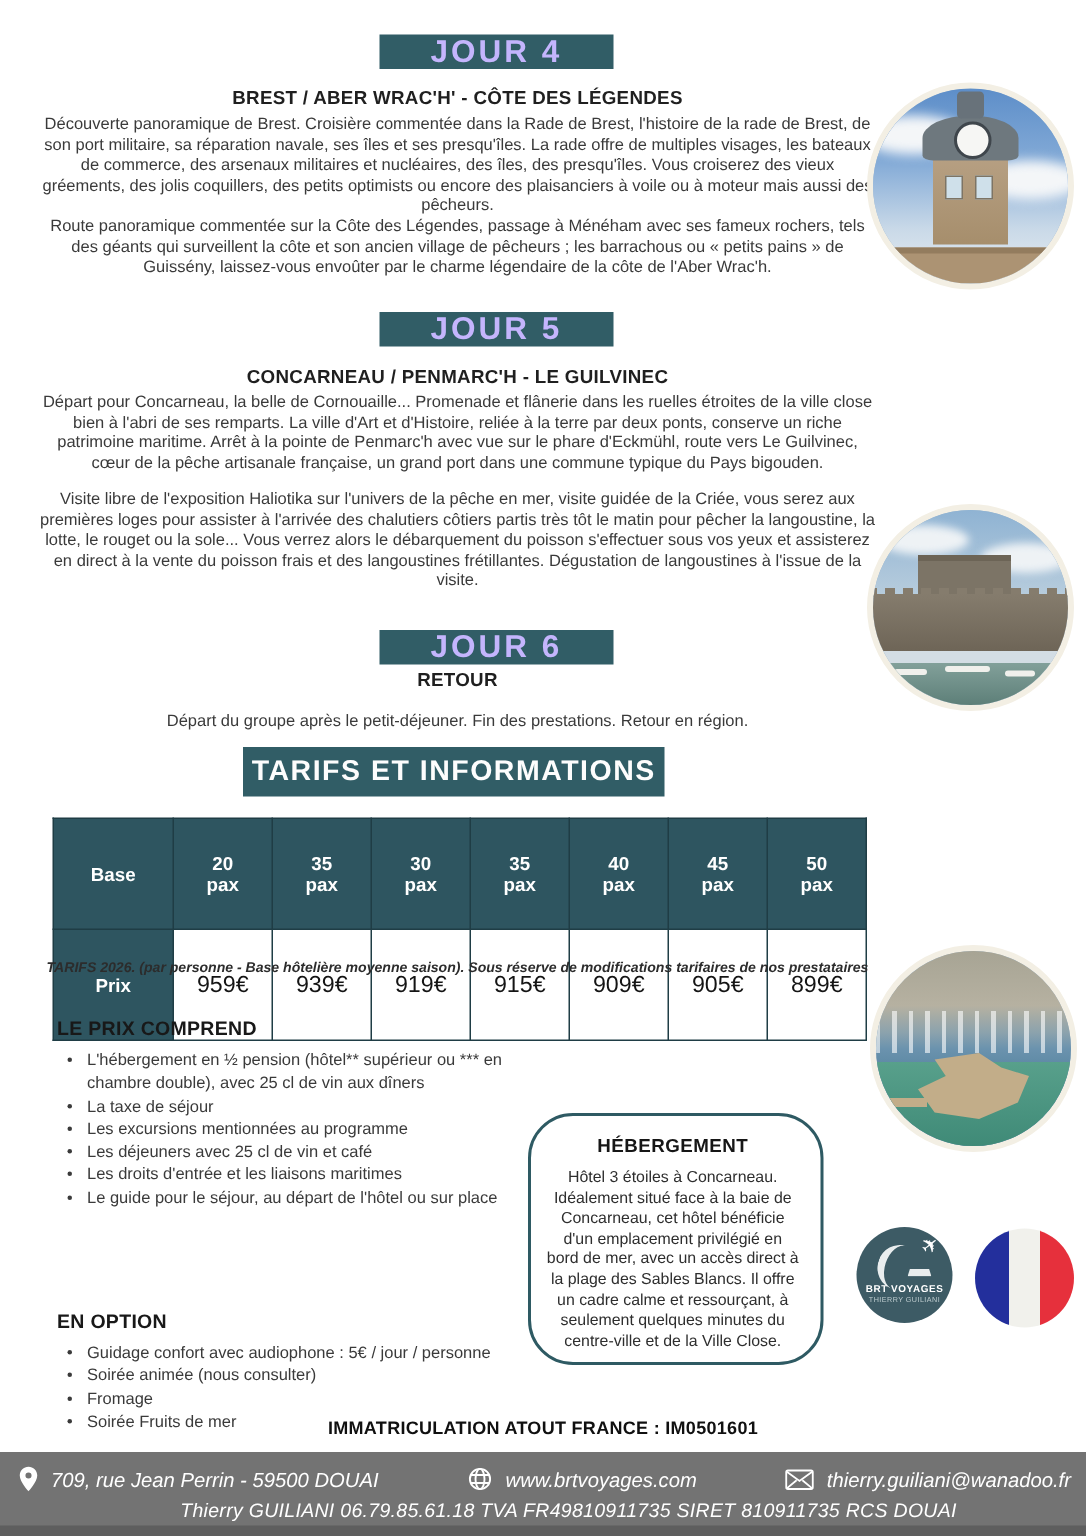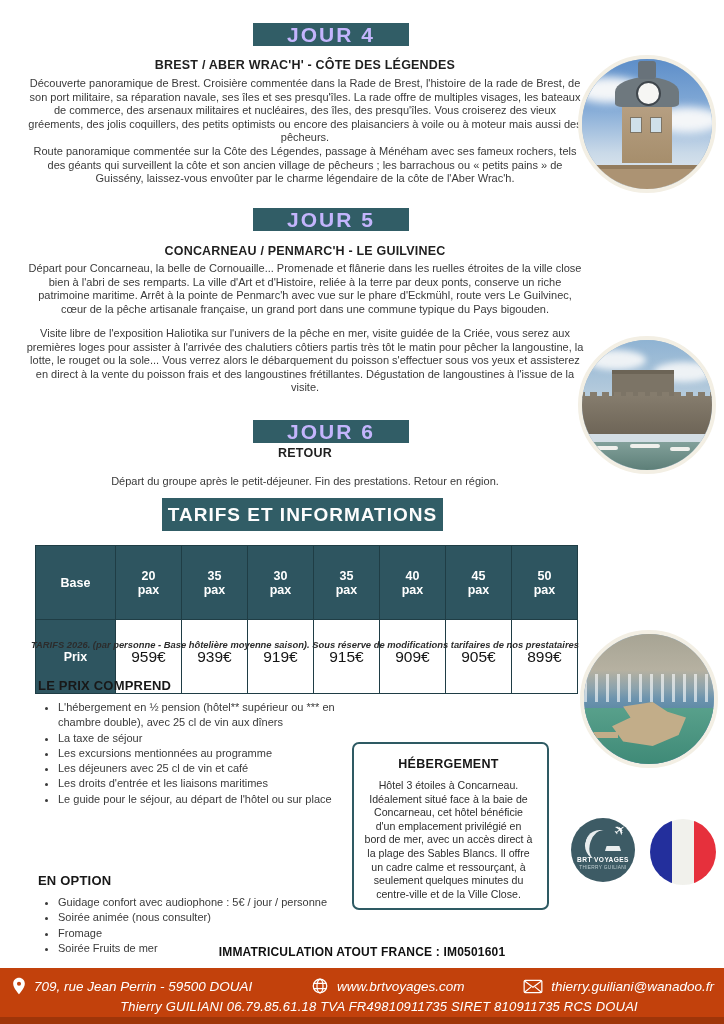--- a/index.html
+++ b/index.html
@@ -52,21 +52,21 @@
 
   
   .list-section { position:absolute; left:38px; width:320px; }
   .list-section h3 { margin:0 0 7px 0; font-size:13px; color:#181818; letter-spacing:0.2px; }
   .list-section ul { margin:0; padding-left:20px; }
   .list-section li { font-size:11px; line-height:15.3px; color:#3a3a3a; }
 
   
   .heberg-box {
     position:absolute; left:352px; top:742px; width:197px; height:168px;
-    border:2px solid #2e5a63; border-radius:7px; box-sizing:border-box;
+    border:2px solid #2e5a63; border-radius:30px; box-sizing:border-box;
     padding:13px 14px 8px 10px; text-align:center; background:#fff;
   }
   .heberg-box .hb-title { font-size:12.5px; font-weight:bold; color:#161616; margin-bottom:8px; letter-spacing:0.3px; }
   .heberg-box .hb-text  { font-size:10.6px; line-height:13.6px; color:#2e2e2e; }
 
   
   .photo {
     position:absolute; width:130px; height:130px; border-radius:50%;
     border:4px solid #f3efe4; overflow:hidden; background:#9db6cd;
   }
@@ -122,21 +122,21 @@
     background:linear-gradient(90deg,#232f9c 0 34%,#f1f1ec 34% 66%,#e6303c 66% 100%);
   }
 
   
   .registration {
     position:absolute; left:0; top:945px; width:724px; text-align:center;
     font-size:12px; font-weight:bold; color:#101010; letter-spacing:0.2px;
   }
   .footer-bar {
     position:absolute; left:0; top:968px; width:724px; height:56px;
-    background:#c2410c; color:#fff;
+    background:#737373; color:#fff;
   }
   .footer-strip { position:absolute; left:0; bottom:0; width:724px; height:7px; background:rgba(0,0,0,0.18); }
   .footer-line1 {
     position:absolute; left:12px; right:10px; top:7px; height:22px;
     display:flex; align-items:center; justify-content:space-between;
     font-style:italic; font-size:13.5px;
   }
   .footer-group { display:flex; align-items:center; gap:8px; white-space:nowrap; }
   .footer-line2 {
     position:absolute; left:0; top:31px; width:724px; text-align:center;

